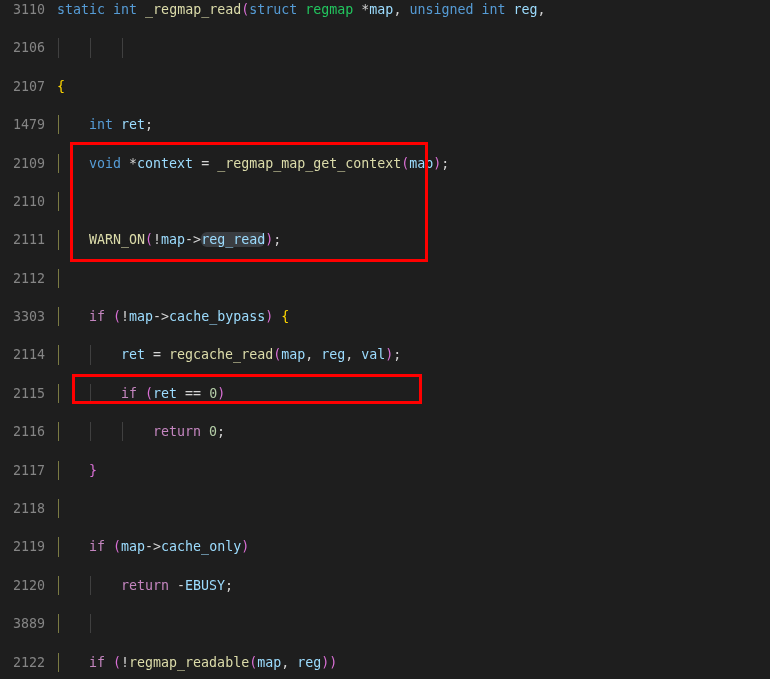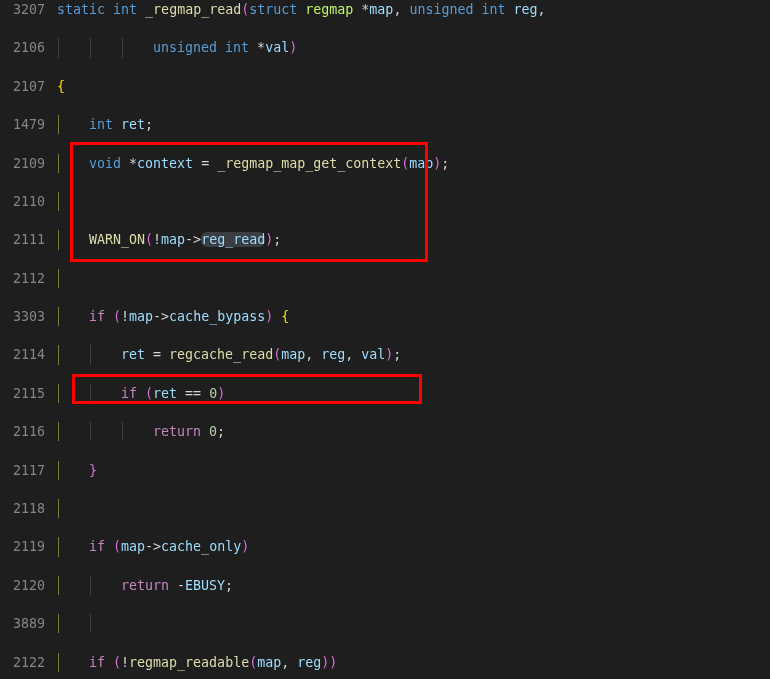--- a/index.html
+++ b/index.html
@@ -44,21 +44,21 @@
     left: 57px; top: 0;
     color: #d4d4d4;
     font-size: 13.3px;
     font-family: "DejaVu Sans Mono", "Liberation Mono", monospace;
     white-space: pre;
   }
 
   
   .kw    { color: #569cd6; }   
   .ctl   { color: #c586c0; margin-top: 8px; }   
-  .type  { color: #bef264; }   
+  .type  { color: #22c55e; }   
   .fn    { color: #dcdcaa; }   
   .var   { color: #9cdcfe; }   
   .num   { color: #b5cea8; }   
   .punct { color: #d4d4d4; }
   .op    { color: #d4d4d4; }
   .paren { color: #da70d6; }   
   .brace { color: #ffd700; }   
 
   
   .occ { background: #3a3d41; border-radius: 6px; }
@@ -87,30 +87,29 @@
     box-sizing: border-box;
     z-index: 50;
   }
 </style>
 </head>
 <body>
 
 <div id="editor">
 
   <div class="row" style="top:0px">
-    <span class="ln">3207</span>
+    <span class="ln">3110</span>
     <span class="code"><span class="kw">static</span> <span class="kw">int</span> <span class="fn">_regmap_read</span><span class="paren">(</span><span class="kw">struct</span> <span class="type">regmap</span> <span class="op">*</span><span class="var">map</span><span class="punct">,</span> <span class="kw">unsigned</span> <span class="kw">int</span> <span class="var">reg</span><span class="punct">,</span></span>
   </div>
 
   <div class="row" style="top:19.2px">
     <span class="ln">2106</span>
     <span class="guide" style="left:58px"></span>
     <span class="guide" style="left:90px"></span>
     <span class="guide" style="left:122px"></span>
-    <span class="code" style="left:153px"><span class="kw">unsigned</span> <span class="kw">int</span> <span class="op">*</span><span class="var">val</span><span class="paren">)</span></span>
   </div>
 
   <div class="row" style="top:38.4px">
     <span class="ln">2107</span>
     <span class="code"><span class="brace">{</span></span>
   </div>
 
   <div class="row" style="top:57.6px">
     <span class="ln">1479</span>
     <span class="bguide" style="left:58px"></span>

